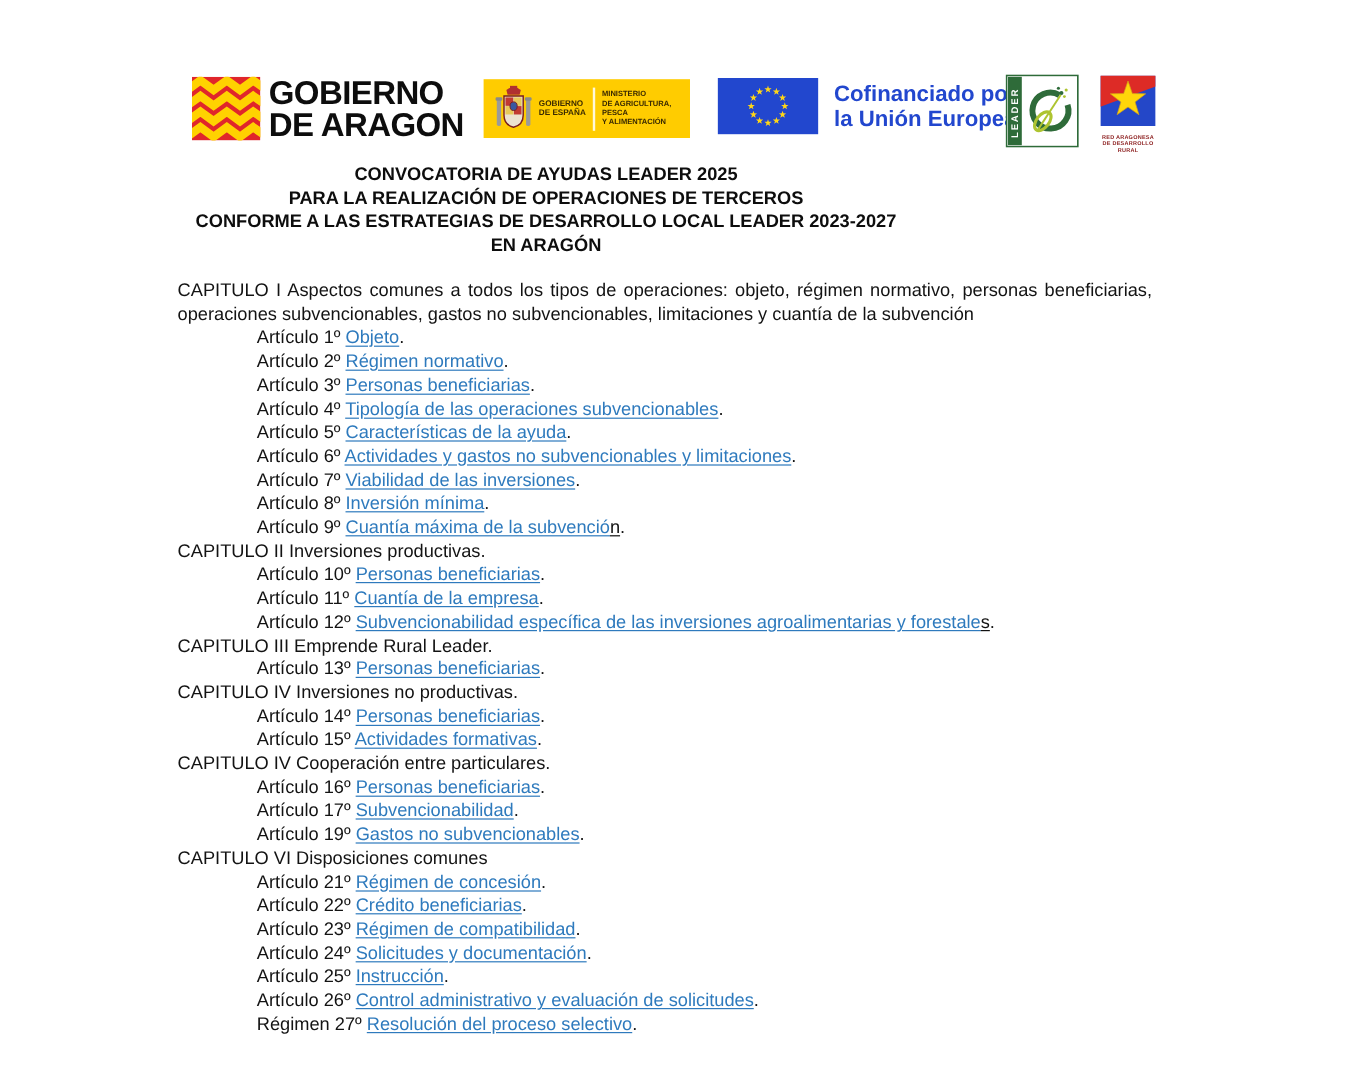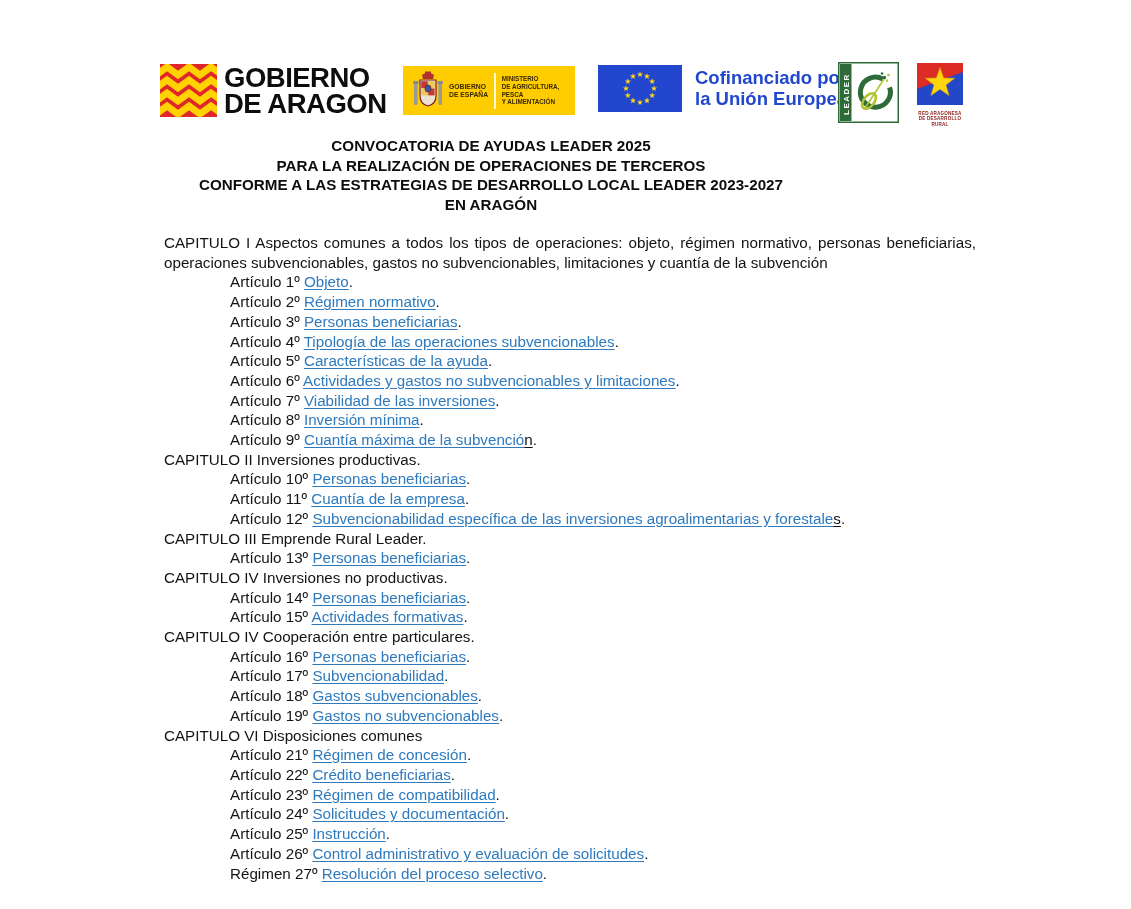--- a/index.html
+++ b/index.html
@@ -15,23 +15,23 @@
   .min-arms{margin-left:9px;flex:0 0 auto;}
   .min-gob{font-weight:bold;font-size:6.8px;line-height:8px;color:#3a2a00;margin-left:5px;width:46px;}
   .min-sep{width:1.5px;height:36px;background:rgba(255,255,255,0.85);margin:0 6px 0 2px;}
   .min-name{font-weight:bold;font-size:6.3px;line-height:7.6px;color:#3a2a00;width:78px;}
   .logo-eu{left:598px;top:65px;display:flex;align-items:center;gap:13px;}
   .eu-text{font-weight:bold;font-size:18.5px;line-height:20.5px;color:var(--eu_blue,#2247CE);}
   .logo-leader{left:838px;top:62px;}
   .logo-radr{left:915px;top:63px;width:50px;text-align:center;}
   .radr-text{font-size:4.6px;line-height:5.4px;color:#8a1a1a;font-weight:bold;letter-spacing:0.2px;margin-top:2px;}
   
-  .doc-title{left:0;top:136px;width:910px;text-align:center;font-weight:bold;font-size:15.2px;line-height:19.6px;color:#0d0d0d;padding-left:36px;}
+  .doc-title{left:0;top:136px;width:910px;text-align:center;font-weight:bold;font-size:15.2px;line-height:19.6px;color:#0d0d0d;}
   
-  .toc{left:164px;top:233px;width:812px;font-size:15.2px;line-height:19.7px;color:var(--text,#111);}
+  .toc{left:148px;top:233px;width:812px;font-size:15.2px;line-height:19.7px;color:var(--text,#111);}
   .toc-chapter{white-space:normal;}
   .toc-chapter.justify{text-align:justify;}
   .toc-article{padding-left:66px;}
   .toc-link{color:var(--link,#2E7ABD);text-decoration:underline;text-underline-offset:2px;cursor:pointer;}
   .toc-tail{color:#111;text-decoration:underline;text-underline-offset:2px;}
 </style>
 </head>
 <body>
 
 <div class="abs logo-aragon">
@@ -154,21 +154,20 @@
     <div class="toc-article"><span>Artículo 11º </span><a class="toc-link">Cuantía de la empresa</a><span>.</span></div>
     <div class="toc-article"><span>Artículo 12º </span><a class="toc-link">Subvencionabilidad específica de las inversiones agroalimentarias y forestale</a><span class="toc-tail">s</span><span>.</span></div>
     <div class="toc-chapter">CAPITULO III Emprende Rural Leader.</div>
     <div class="toc-article"><span>Artículo 13º </span><a class="toc-link">Personas beneficiarias</a><span>.</span></div>
     <div class="toc-chapter">CAPITULO IV Inversiones no productivas.</div>
     <div class="toc-article"><span>Artículo 14º </span><a class="toc-link">Personas beneficiarias</a><span>.</span></div>
     <div class="toc-article"><span>Artículo 15º </span><a class="toc-link">Actividades formativas</a><span>.</span></div>
     <div class="toc-chapter">CAPITULO IV Cooperación entre particulares.</div>
     <div class="toc-article"><span>Artículo 16º </span><a class="toc-link">Personas beneficiarias</a><span>.</span></div>
     <div class="toc-article"><span>Artículo 17º </span><a class="toc-link">Subvencionabilidad</a><span>.</span></div>
-    <div class="toc-article"><span>Artículo 18º </span><a class="toc-link">Gastos subvencionables</a><span>.</span></div>
     <div class="toc-article"><span>Artículo 19º </span><a class="toc-link">Gastos no subvencionables</a><span>.</span></div>
     <div class="toc-chapter">CAPITULO VI Disposiciones comunes</div>
     <div class="toc-article"><span>Artículo 21º </span><a class="toc-link">Régimen de concesión</a><span>.</span></div>
     <div class="toc-article"><span>Artículo 22º </span><a class="toc-link">Crédito beneficiarias</a><span>.</span></div>
     <div class="toc-article"><span>Artículo 23º </span><a class="toc-link">Régimen de compatibilidad</a><span>.</span></div>
     <div class="toc-article"><span>Artículo 24º </span><a class="toc-link">Solicitudes y documentación</a><span>.</span></div>
     <div class="toc-article"><span>Artículo 25º </span><a class="toc-link">Instrucción</a><span>.</span></div>
     <div class="toc-article"><span>Artículo 26º </span><a class="toc-link">Control administrativo y evaluación de solicitudes</a><span>.</span></div>
     <div class="toc-article"><span>Régimen 27º </span><a class="toc-link">Resolución del proceso selectivo</a><span>.</span></div>
   </div>

